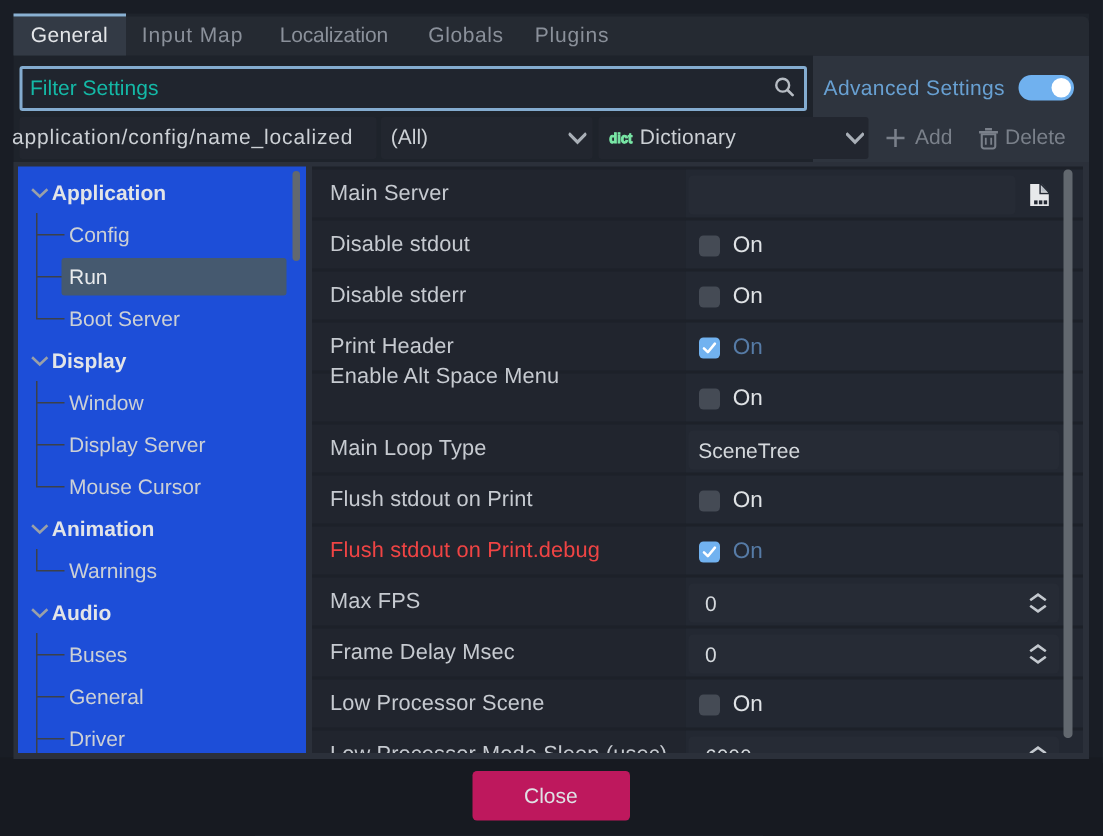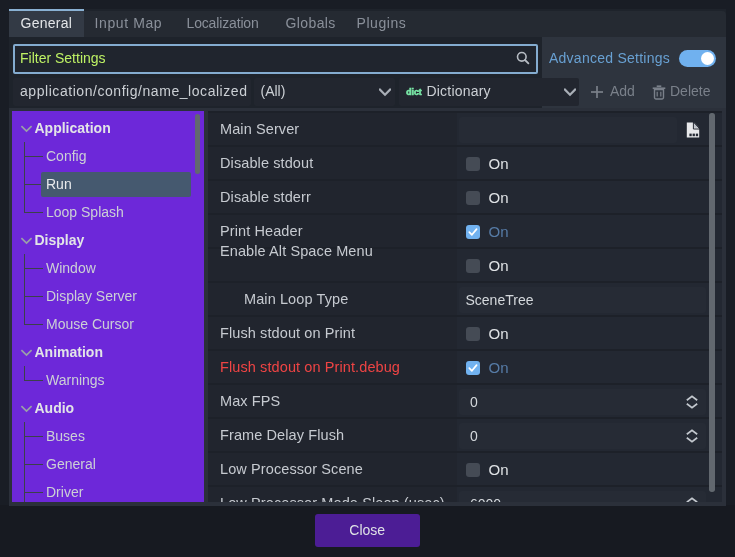--- a/index.html
+++ b/index.html
@@ -15,33 +15,33 @@
   
   .tabstrip { left:9px; top:11px; width:716.5px; height:25.5px; background:#252a32; border-top-right-radius:4px; }
   .tabactive { left:9px; top:11px; width:75px; height:25.5px; background:#333a45; }
   .tabline { left:9px; top:9px; width:75px; height:2px; background:#8ab1d3; }
   .tablabel { top:11px; height:25px; line-height:25px; font-size:14px; color:#8a909a; }
   .tablabel.on { color:#e3e5e8; }
 
   
   .filter { left:12.5px; top:43.5px; width:525px; height:30px; background:#20252e;
     border:2px solid #84acd0; border-radius:2px; }
-  .filtertext { left:20px; top:44px; height:29px; line-height:29px; font-size:14px; color:#bef264; }
+  .filtertext { left:20px; top:44px; height:29px; line-height:29px; font-size:14px; color:#14b8a6; }
   .adv { left:549px; top:44px; height:29px; line-height:29px; font-size:14px; color:#68a0d2; letter-spacing:0.25px; }
   .toggle { left:679px; top:50px; width:36.5px; height:16.5px; border-radius:8.5px; background:#70b1ef; }
   .knob { left:700.5px; top:51.5px; width:13.5px; height:13.5px; border-radius:50%; background:#ffffff; }
 
   
   .r2box { top:78px; height:27.5px; background:#22262f; border-radius:2px; }
   .r2text { top:78px; height:27px; line-height:27px; font-size:14px; color:#ccd0d5; }
   .gray { color:#7a808a; }
 
   
   .panelbox { left:9px; top:107.5px; width:716.5px; height:398px; background:#2b303a; }
-  .treepanel { left:12px; top:111px; width:192px; height:391px; background:#6d28d9; overflow:hidden;text-align:right; }
+  .treepanel { left:12px; top:111px; width:192px; height:391px; background:#1d4ed8; overflow:hidden;text-align:right; }
   .inspanel { left:207.5px; top:111px; width:514px; height:391px; background:#1d2129; overflow:hidden; }
   .sbthumb { width:5.5px; border-radius:2.75px; background:#62686f; }
 
   
   .titem { height:28px; line-height:28px; font-size:14px; color:#ccd0d5; white-space:nowrap; }
   .tsec  { font-weight:bold; color:#e2e4e7; }
   .vline { width:1px; background:#3c4149; left:12px; }
   .hline { height:1px; background:#3c4149; left:12px; width:18.5px; }
   .sel { left:29px; width:150px; height:25px; background:#45596f; border-radius:2px; }
 
@@ -49,21 +49,21 @@
   .rowlab { left:0; width:249.5px; height:32px; background:#21252e; }
   .rowed  { left:249.5px; width:264.5px; height:32px; background:#232832; }
   .plabel { left:12.5px; height:32px; line-height:32px; font-size:14.5px; letter-spacing:0.1px; color:#c6cad0; white-space:nowrap; }
   .field { background:#262b35; border-radius:3px; height:26px; }
   .ftext { font-size:14px; color:#d4d8dc; height:26px; line-height:26px; }
   .cb { width:13.5px; height:13.5px; border-radius:3px; background:#454b55; }
   .cbon { background:#71b2f0; }
   .onlabel { font-size:15px; color:#dfe2e5; height:32px; line-height:32px; }
   .onblue { color:#567ba6; }
 
-  .closebtn { left:315px; top:513.5px; width:104.5px; height:33px; background:#4c1d95;
+  .closebtn { left:315px; top:513.5px; width:104.5px; height:33px; background:#be185d;
     border-radius:3px; color:#dfe2e5; font-size:14px; text-align:center; line-height:33px; }
 </style>
 </head>
 <body>
 <div id="root">
   <div class="abs content"></div>
   <div class="abs advpanel"></div>
   <div class="abs botstrip"></div>
 
   <div class="abs tabstrip"></div>
@@ -79,21 +79,21 @@
   <div class="abs filtertext">Filter Settings</div>
   <svg class="abs" style="left:515px;top:49.5px;" width="16" height="16" viewBox="0 0 16 16">
     <circle cx="6.8" cy="6.8" r="4.3" fill="none" stroke="#b6bcc3" stroke-width="1.6"></circle>
     <line x1="10" y1="10" x2="13.4" y2="13.4" stroke="#b6bcc3" stroke-width="1.8" stroke-linecap="round"></line>
   </svg>
   <div class="abs adv">Advanced Settings</div>
   <div class="abs toggle"></div>
   <div class="abs knob"></div>
 
   <div class="abs r2box" style="left:13px; width:237.5px;"></div>
-  <div class="abs r2text" style="left:20px; letter-spacing:0.55px;">application/config/name_localized</div>
+  <div class="abs r2text" style="left:8px; letter-spacing:0.55px;">application/config/name_localized</div>
   <div class="abs r2box" style="left:254px; width:141px;"></div>
   <div class="abs r2text" style="left:260.5px;">(All)</div>
   <svg class="abs" style="left:379px;top:85.5px;" width="12" height="12" viewBox="0 0 12 12">
     <polyline points="0.9,3.6 6,8.8 11.1,3.6" fill="none" stroke="#a9afb7" stroke-width="2.1" stroke-linecap="square" stroke-linejoin="miter"></polyline>
   </svg>
   <div class="abs r2box" style="left:399px; width:179.5px;"></div>
   <svg class="abs" style="left:405.5px;top:86.5px;" width="17" height="10" viewBox="0 0 17 10">
     <text x="0.2" y="8" font-family="Liberation Sans" font-weight="bold" font-size="9.5" fill="#79e7a6" stroke="#79e7a6" stroke-width="0.7" textLength="15.4" lengthAdjust="spacingAndGlyphs">dict</text>
   </svg>
   <div class="abs r2text" style="left:426.5px; letter-spacing:0.2px;">Dictionary</div>
@@ -123,21 +123,21 @@
       <svg class="abs" style="left:7.5px;top:10.5px;" width="13" height="13" viewBox="0 0 13 13">
         <polyline points="1.4,4.2 6.5,9 11.6,4.2" fill="none" stroke="#9aa0a8" stroke-width="1.7" stroke-linecap="butt" stroke-linejoin="miter"></polyline>
       </svg>
       <div class="abs titem tsec" style="left:22.5px;top:3px;">Application</div>
       <div class="abs hline" style="top:45px;"></div>
       <div class="abs titem" style="left:34px;top:31px;">Config</div>
       <div class="abs hline" style="top:73px;"></div>
       <div class="abs sel" style="top:60.5px;"></div>
       <div class="abs titem" style="left:34px;top:59px;color:#e8eaec;">Run</div>
       <div class="abs hline" style="top:101px;"></div>
-      <div class="abs titem" style="left:34px;top:87px;">Loop Splash</div>
+      <div class="abs titem" style="left:34px;top:87px;">Boot Server</div>
       <svg class="abs" style="left:7.5px;top:122.5px;" width="13" height="13" viewBox="0 0 13 13">
         <polyline points="1.4,4.2 6.5,9 11.6,4.2" fill="none" stroke="#9aa0a8" stroke-width="1.7" stroke-linecap="butt" stroke-linejoin="miter"></polyline>
       </svg>
       <div class="abs titem tsec" style="left:22.5px;top:115px;">Display</div>
       <div class="abs hline" style="top:157px;"></div>
       <div class="abs titem" style="left:34px;top:143px;">Window</div>
       <div class="abs hline" style="top:185px;"></div>
       <div class="abs titem" style="left:34px;top:171px;">Display Server</div>
       <div class="abs hline" style="top:213px;"></div>
       <div class="abs titem" style="left:34px;top:199px;">Mouse Cursor</div>
@@ -190,21 +190,21 @@
       <polyline points="3.3,7.2 5.9,9.8 10.6,4.1" fill="none" stroke="#fff" stroke-width="1.7" stroke-linecap="round" stroke-linejoin="round"></polyline>
       </svg>
     <div class="abs onlabel onblue" style="left:281px;top:105px;">On</div>
       <div class="abs rowlab" style="top:138px;"></div>
       <div class="abs rowed" style="top:138px;"></div>
       <div class="abs plabel" style="top:124px;">Enable Alt Space Menu</div>
       <div class="abs cb" style="left:258.5px;top:148px;"></div>
     <div class="abs onlabel" style="left:281px;top:139px;">On</div>
       <div class="abs rowlab" style="top:172px;"></div>
       <div class="abs rowed" style="top:172px;"></div>
-      <div class="abs plabel" style="top:172px;margin-left:24px;">Main Loop Type</div>
+      <div class="abs plabel" style="top:172px;">Main Loop Type</div>
       <div class="abs field" style="left:251.5px;top:176px;width:246.5px;"></div>
       <div class="abs ftext" style="left:258px;top:176px;">SceneTree</div>
       <div class="abs rowlab" style="top:206px;"></div>
       <div class="abs rowed" style="top:206px;"></div>
       <div class="abs plabel" style="top:206px;">Flush stdout on Print</div>
       <div class="abs cb" style="left:258.5px;top:216px;"></div>
     <div class="abs onlabel" style="left:281px;top:207px;">On</div>
       <div class="abs rowlab" style="top:240px;"></div>
       <div class="abs rowed" style="top:240px;"></div>
       <div class="abs plabel" style="top:240px;color:#ef4444;">Flush stdout on Print.debug</div>
@@ -217,21 +217,21 @@
       <div class="abs rowed" style="top:274px;"></div>
       <div class="abs plabel" style="top:274px;">Max FPS</div>
       <div class="abs field" style="left:251.5px;top:278px;width:246.5px;"></div>
       <div class="abs ftext" style="left:262.5px;top:278px;">0</div>
       <svg class="abs" style="left:477.5px;top:284px;" width="14" height="14" viewBox="0 0 14 14">
   <polyline points="1.8,5.2 7,1.4 12.2,5.2" fill="none" stroke="#c3c8ce" stroke-width="1.7" stroke-linejoin="miter"></polyline>
   <polyline points="1.8,8.8 7,12.6 12.2,8.8" fill="none" stroke="#c3c8ce" stroke-width="1.7" stroke-linejoin="miter"></polyline>
       </svg>
       <div class="abs rowlab" style="top:308px;"></div>
       <div class="abs rowed" style="top:308px;"></div>
-      <div class="abs plabel" style="top:308px;">Frame Delay Flush</div>
+      <div class="abs plabel" style="top:308px;">Frame Delay Msec</div>
       <div class="abs field" style="left:251.5px;top:312px;width:246.5px;"></div>
       <div class="abs ftext" style="left:262.5px;top:312px;">0</div>
       <svg class="abs" style="left:477.5px;top:318px;" width="14" height="14" viewBox="0 0 14 14">
   <polyline points="1.8,5.2 7,1.4 12.2,5.2" fill="none" stroke="#c3c8ce" stroke-width="1.7" stroke-linejoin="miter"></polyline>
   <polyline points="1.8,8.8 7,12.6 12.2,8.8" fill="none" stroke="#c3c8ce" stroke-width="1.7" stroke-linejoin="miter"></polyline>
       </svg>
       <div class="abs rowlab" style="top:342px;"></div>
       <div class="abs rowed" style="top:342px;"></div>
       <div class="abs plabel" style="top:342px;">Low Processor Scene</div>
       <div class="abs cb" style="left:258.5px;top:352px;"></div>

